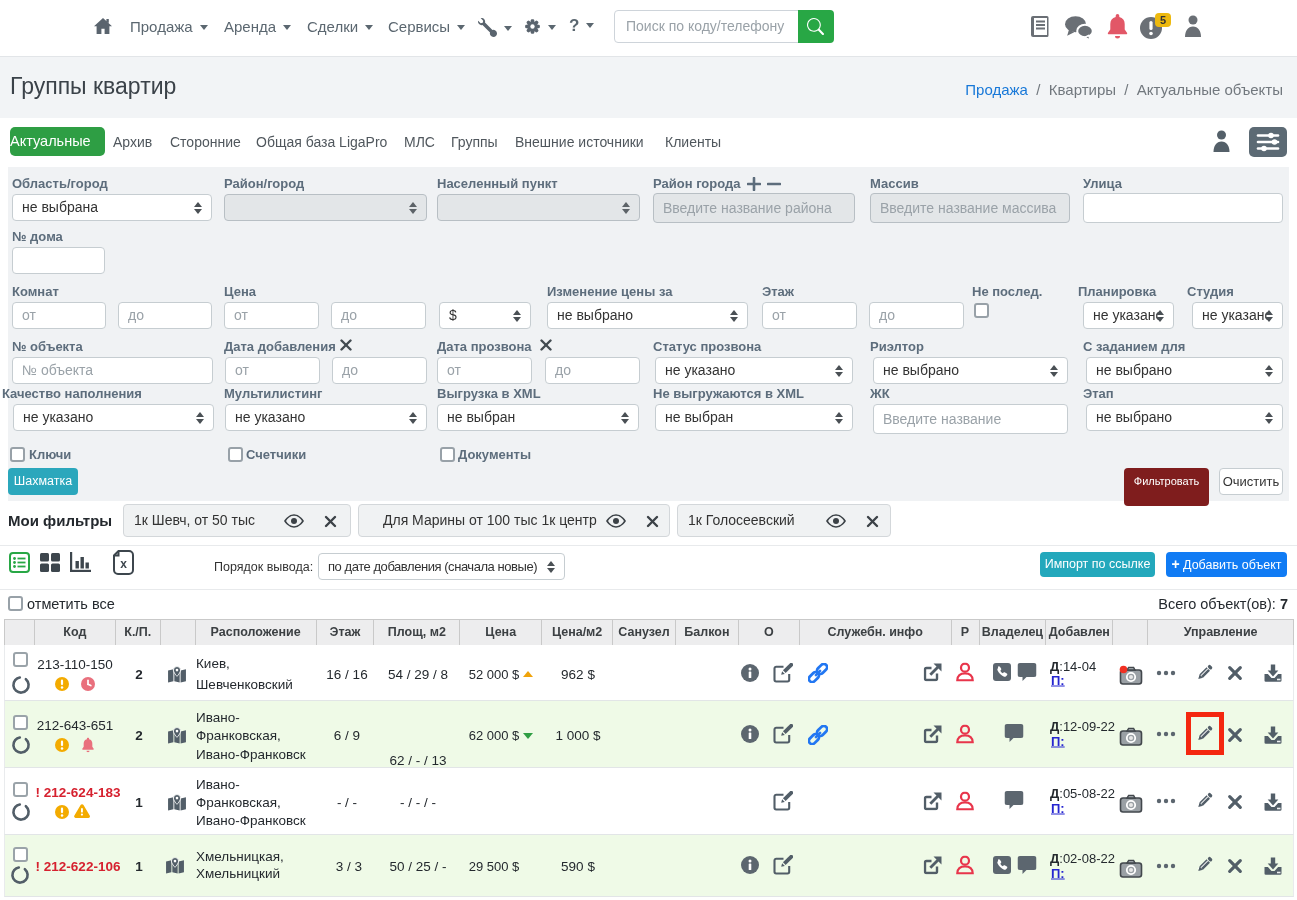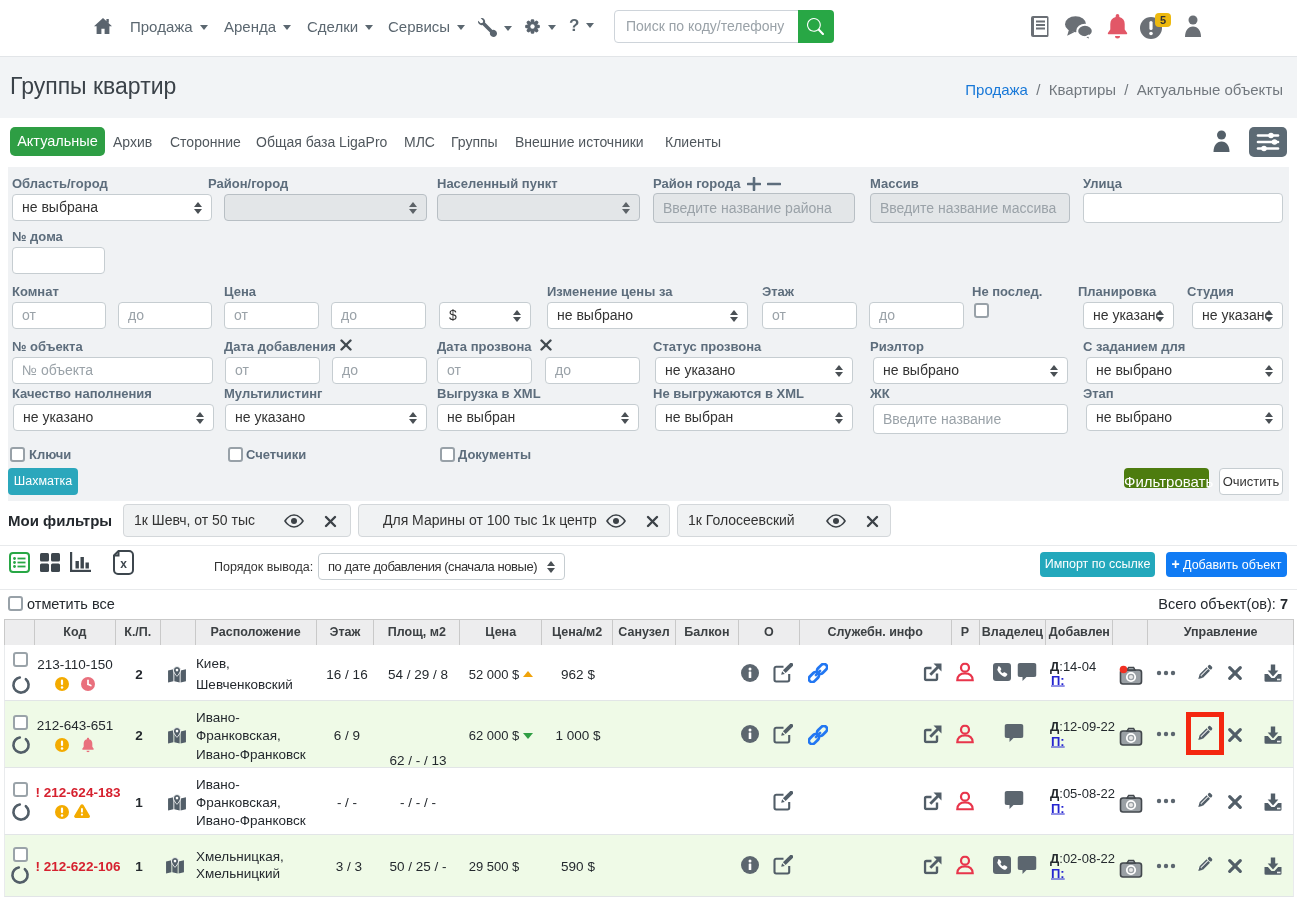--- a/index.html
+++ b/index.html
@@ -94,21 +94,21 @@
     <g fill="#6a6f75">
       <circle cx="8" cy="5" r="4.5"></circle>
       <path d="M0 22c0-6 3-10.5 8-10.5S16 16 16 22z"></path>
     </g>
   </svg>
 
 <div class="strip"></div>
 <div class="title">Группы квартир</div>
 <div class="bc"><a>Продажа</a>&nbsp; / &nbsp;Квартиры&nbsp; / &nbsp;Актуальные объекты</div>
 
-<div class="abs" style="left:10px;top:127px;width:95px;height:29px;background:#2e9e44;border-radius:5px;color:#fff;font-size:14.5px;text-align:center;line-height:29px">Актуальные</div>
+<div class="abs" style="left:10px;top:127px;width:95px;height:29px;background:#2e9e44;border-radius:5px;color:#fff;font-size:14.5px;line-height:29px">Актуальные</div>
 <span class="tabtxt" style="left:113px">Архив</span>
 <span class="tabtxt" style="left:170px">Сторонние</span>
 <span class="tabtxt" style="left:256px">Общая база LigaPro</span>
 <span class="tabtxt" style="left:404px">МЛС</span>
 <span class="tabtxt" style="left:451px">Группы</span>
 <span class="tabtxt" style="left:515px">Внешние источники</span>
 <span class="tabtxt" style="left:665px">Клиенты</span>
 <svg class="abs" style="left:1213px;top:130px" width="17" height="22" viewBox="0 0 16 22">
     <g fill="#546069">
       <circle cx="8" cy="5" r="4.5"></circle>
@@ -127,21 +127,21 @@
         <circle cx="18.5" cy="10" r="2.8"></circle>
         <circle cx="8" cy="16.5" r="2.8"></circle>
       </g>
     </svg>
   </div>
 
 <div class="fp"></div>
 
 <span class="lb" style="left:12px;top:176px">Область/город</span>
 <div class="sel" style="left:12px;top:194px;width:200px">не выбрана</div>
-<span class="lb" style="left:208px;top:176px">Район/город</span>
+<span class="lb" style="left:224px;top:176px">Район/город</span>
 <div class="sel dis" style="left:224px;top:194px;width:203px"></div>
 <span class="lb" style="left:437px;top:176px">Населенный пункт</span>
 <div class="sel dis" style="left:437px;top:194px;width:203px"></div>
 <span class="lb" style="left:653px;top:176px">Район города</span>
 <svg class="abs" style="left:747px;top:177px" width="14" height="14" viewBox="0 0 14 14">
     <g stroke="#5d6d7c" stroke-width="2.6" stroke-linecap="round">
       <line x1="7" y1="1" x2="7" y2="13"></line>
       <line x1="1" y1="7" x2="13" y2="7"></line>
     </g>
   </svg>
@@ -196,42 +196,42 @@
   </svg>
 <div class="inp ph" style="left:437px;top:357px;width:95px">от</div>
 <div class="inp ph" style="left:545px;top:357px;width:95px">до</div>
 <span class="lb" style="left:653px;top:339px">Статус прозвона</span>
 <div class="sel" style="left:655px;top:357px;width:198px">не указано</div>
 <span class="lb" style="left:870px;top:339px">Риэлтор</span>
 <div class="sel" style="left:873px;top:357px;width:195px">не выбрано</div>
 <span class="lb" style="left:1083px;top:339px">С заданием для</span>
 <div class="sel" style="left:1086px;top:357px;width:197px">не выбрано</div>
 
-<span class="lb" style="left:12px;top:386px">Качество наполнения</span>
+<span class="lb" style="left:2px;top:386px">Качество наполнения</span>
 <div class="sel" style="left:13px;top:404px;width:201px">не указано</div>
 <span class="lb" style="left:224px;top:386px">Мультилистинг</span>
 <div class="sel" style="left:225px;top:404px;width:202px">не указано</div>
 <span class="lb" style="left:437px;top:386px">Выгрузка в XML</span>
 <div class="sel" style="left:437px;top:404px;width:202px">не выбран</div>
 <span class="lb" style="left:653px;top:386px">Не выгружаются в XML</span>
 <div class="sel" style="left:655px;top:404px;width:198px">не выбран</div>
 <span class="lb" style="left:870px;top:386px">ЖК</span>
 <div class="inp ph" style="left:873px;top:404px;width:195px;height:30px;line-height:28px">Введите название</div>
 <span class="lb" style="left:1083px;top:386px">Этап</span>
 <div class="sel" style="left:1086px;top:404px;width:197px">не выбрано</div>
 
 <div class="cb" style="left:10px;top:447px"></div>
 <span class="lb" style="left:29px;top:447px">Ключи</span>
 <div class="cb" style="left:228px;top:447px"></div>
 <span class="lb" style="left:246px;top:447px">Счетчики</span>
 <div class="cb" style="left:440px;top:447px"></div>
 <span class="lb" style="left:458px;top:447px">Документы</span>
 
 <div class="btn" style="left:8px;top:468px;width:70px;height:27px;line-height:27px;background:#2ba7bc;font-size:12.5px">Шахматка</div>
-<div class="btn" style="left:1124px;top:468px;width:85px;height:20px;line-height:27px;background:#4d7c0f;font-size:15px">Фильтровать</div>
+<div class="btn" style="left:1124px;top:468px;width:85px;height:38px;line-height:27px;background:#7f1d1d;font-size:11px">Фильтровать</div>
 <div class="btn" style="left:1219px;top:468px;width:64px;height:27px;line-height:25px;background:#fff;border:1px solid #c6cdd1;color:#333;font-size:13px">Очистить</div>
 
 <span class="lb" style="left:8px;top:512px;color:#24292e;font-size:15px">Мои фильтры</span>
 <div class="chip" style="left:123px;width:228px"><span style="padding-left:10px">1к Шевч, от 50 тыс</span>
 <svg style="position:absolute;left:160px;top:8px" width="20" height="16" viewBox="0 0 20 16">
       <path fill="none" stroke="#3c4247" stroke-width="1.6" d="M1 8s3.5-6 9-6 9 6 9 6-3.5 6-9 6-9-6-9-6z"></path>
       <circle cx="10" cy="8" r="3" fill="#3c4247"></circle>
     </svg>
 <svg style="position:absolute;left:200px;top:10px" width="13" height="13" viewBox="0 0 13 13">
       <g stroke="#3c4247" stroke-width="2.4" stroke-linecap="round">

